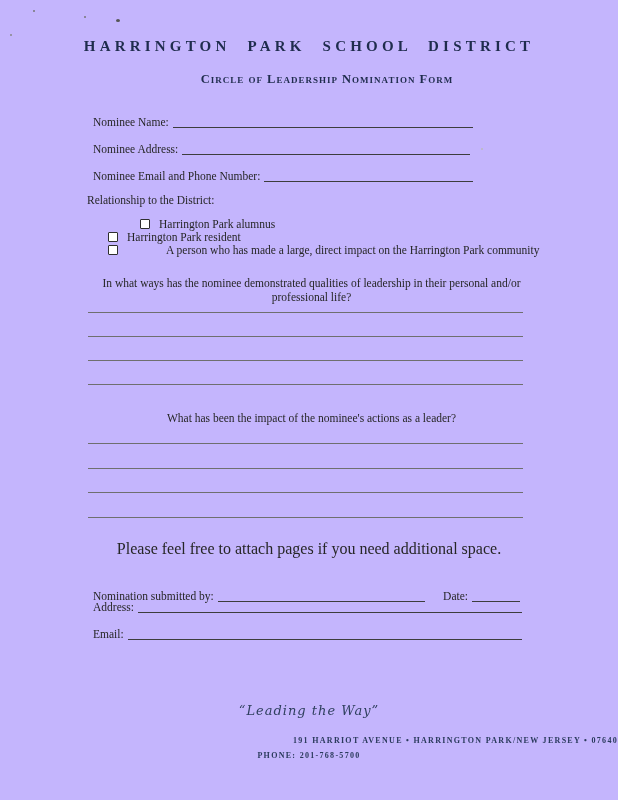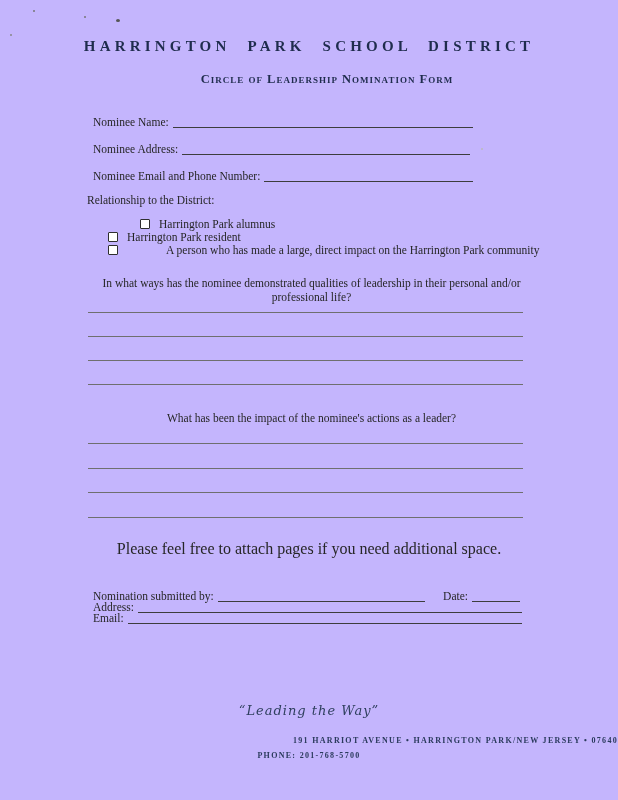--- a/index.html
+++ b/index.html
@@ -154,21 +154,21 @@
   <div class="row" style="top:570px; left:93px; right:98px;margin-top:16px;">
     <span class="lbl">Nomination submitted by:</span>
     <span class="fill"></span>
     <span class="lbl date-lbl">Date:</span>
     <span class="date-fill"></span>
   </div>
   <div class="row" style="top:597px; left:93px; right:96px;">
     <span class="lbl">Address:</span>
     <span class="fill"></span>
   </div>
-  <div class="row" style="top:608px; left:93px; right:96px;">
+  <div class="row" style="top:624px; left:93px; right:96px;">
     <span class="lbl">Email:</span>
     <span class="fill"></span>
   </div>
 
   <div class="motto">“Leading the Way”</div>
   <div class="foot-addr">191 HARRIOT AVENUE • HARRINGTON PARK/NEW JERSEY • 07640</div>
   <div class="foot-phone">PHONE: 201-768-5700</div>
 
 </div>
 

